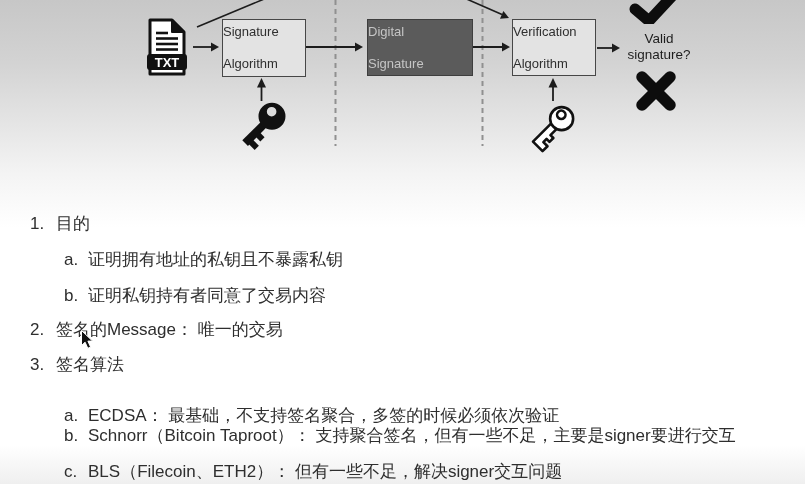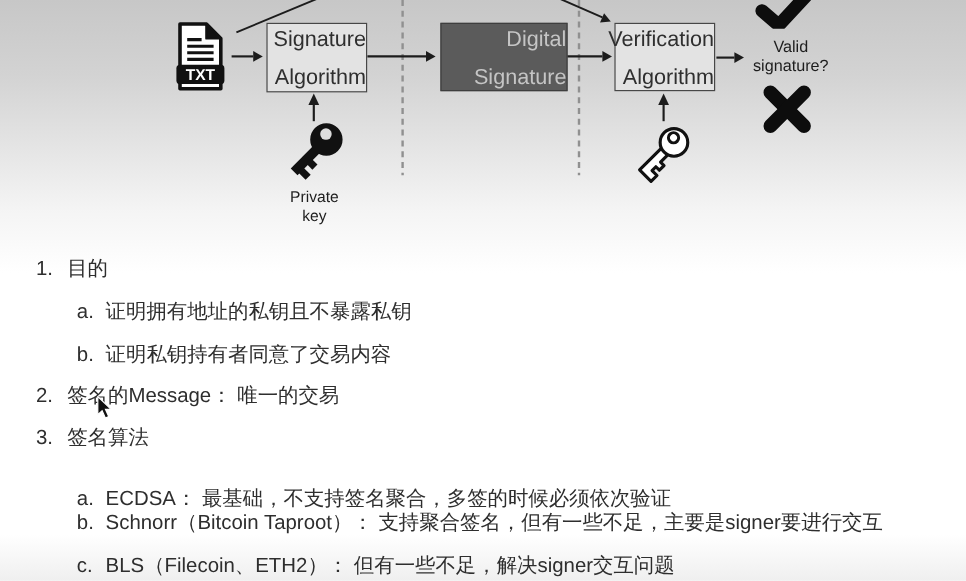--- a/index.html
+++ b/index.html
@@ -13,22 +13,22 @@
   svg{display:block;}
   .abs{position:absolute;}
   
   .dbox{
     position:absolute;
     width:84px;height:57px;
     border:1.5px solid #474747;
     background:#e3e3e3;
     box-sizing:border-box;
     display:flex;flex-direction:column;
-    align-items:flex-end;justify-content:center;
-    font-size:18px;line-height:16px;color:#2f2f2f;
+    align-items:flex-start;justify-content:center;
+    font-size:13px;line-height:16px;color:#2f2f2f;
     text-align:center;
     gap:16px;
   }
   .dbox.dark{background:#5b5b5b;border-color:#3e3e3e;color:#c5c5c5;}
   .dlabel{
     position:absolute;
     width:80px;text-align:center;
     font-size:13px;line-height:15.5px;color:#1d1d1d;
   }
   .dlabel span{display:block;}
@@ -110,24 +110,20 @@
   <svg class="abs" style="left:234px;top:96px;" width="59" height="59" viewBox="0 0 59 59">
     <g transform="rotate(-45 29.5 29.5)">
       <rect x="4" y="25" width="31" height="8" fill="#111"></rect>
       <rect x="6" y="31" width="6" height="9.5" fill="#111"></rect>
       <rect x="16" y="31" width="6" height="7.5" fill="#111"></rect>
       <circle cx="42" cy="29" r="13.5" fill="#111"></circle>
       <circle cx="45" cy="25.5" r="4.8" fill="#dcdcdc"></circle>
     </g>
   </svg>
 
-  <div class="dlabel" style="left:222px;top:156px;">
-    <span>Private</span>
-    <span>key</span>
-  </div>
 
   <svg class="abs" style="left:524px;top:98px;" width="59" height="59" viewBox="0 0 59 59">
     <g transform="rotate(-45 29.5 29.5)" fill="#ffffff" stroke="#111" stroke-width="2.6" stroke-linejoin="round">
       <path d="M34 25 H5 V38.5 H12 V32.7 H16.5 V36.8 H22 V32.7 H34 Z"></path>
       <circle cx="41.5" cy="29" r="11.5"></circle>
       <circle cx="44" cy="26" r="4.2"></circle>
     </g>
   </svg>
 
 

